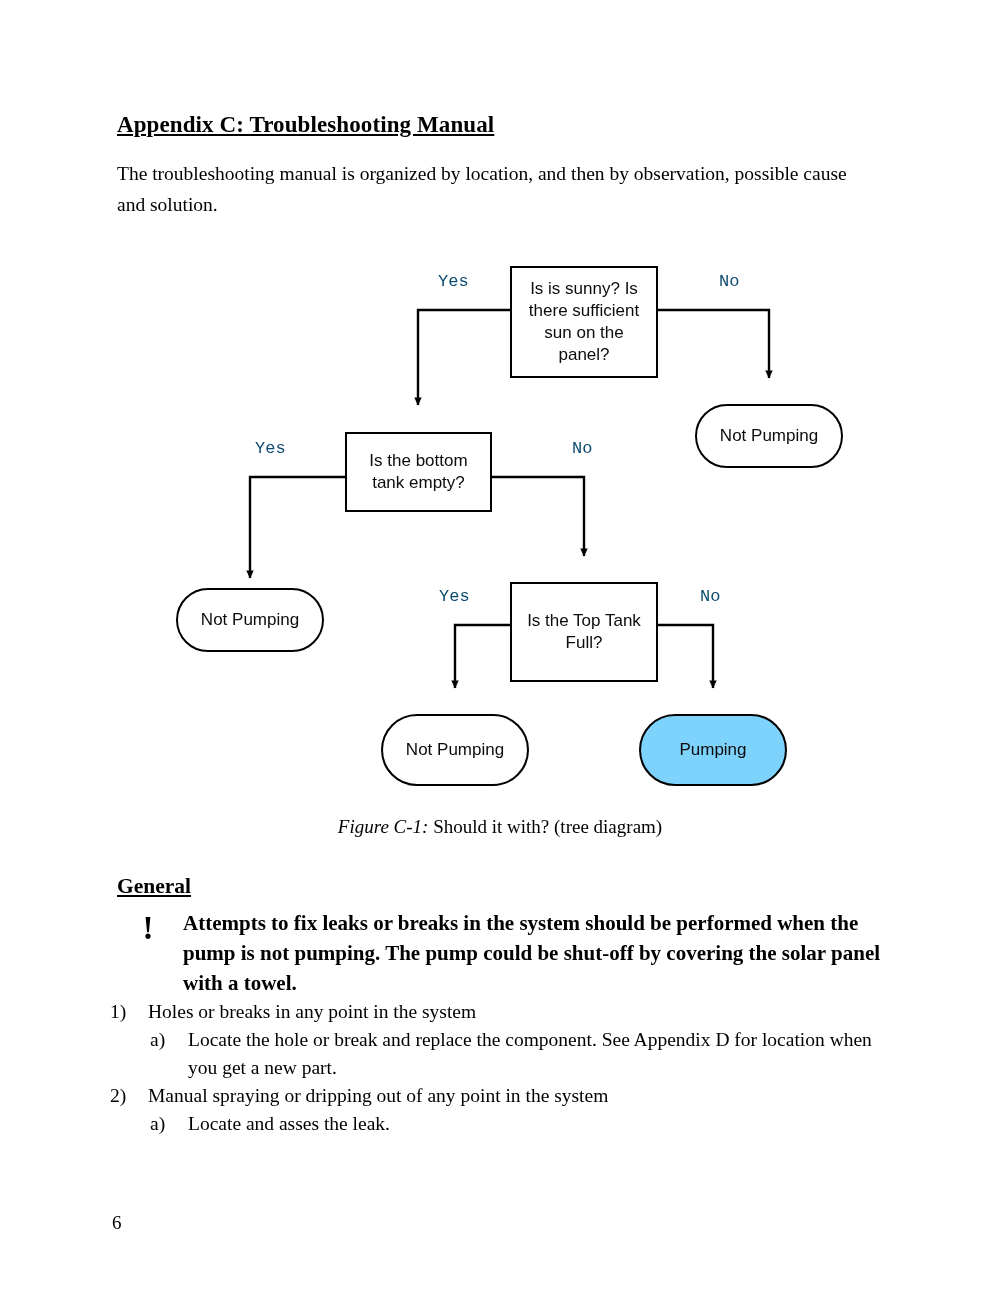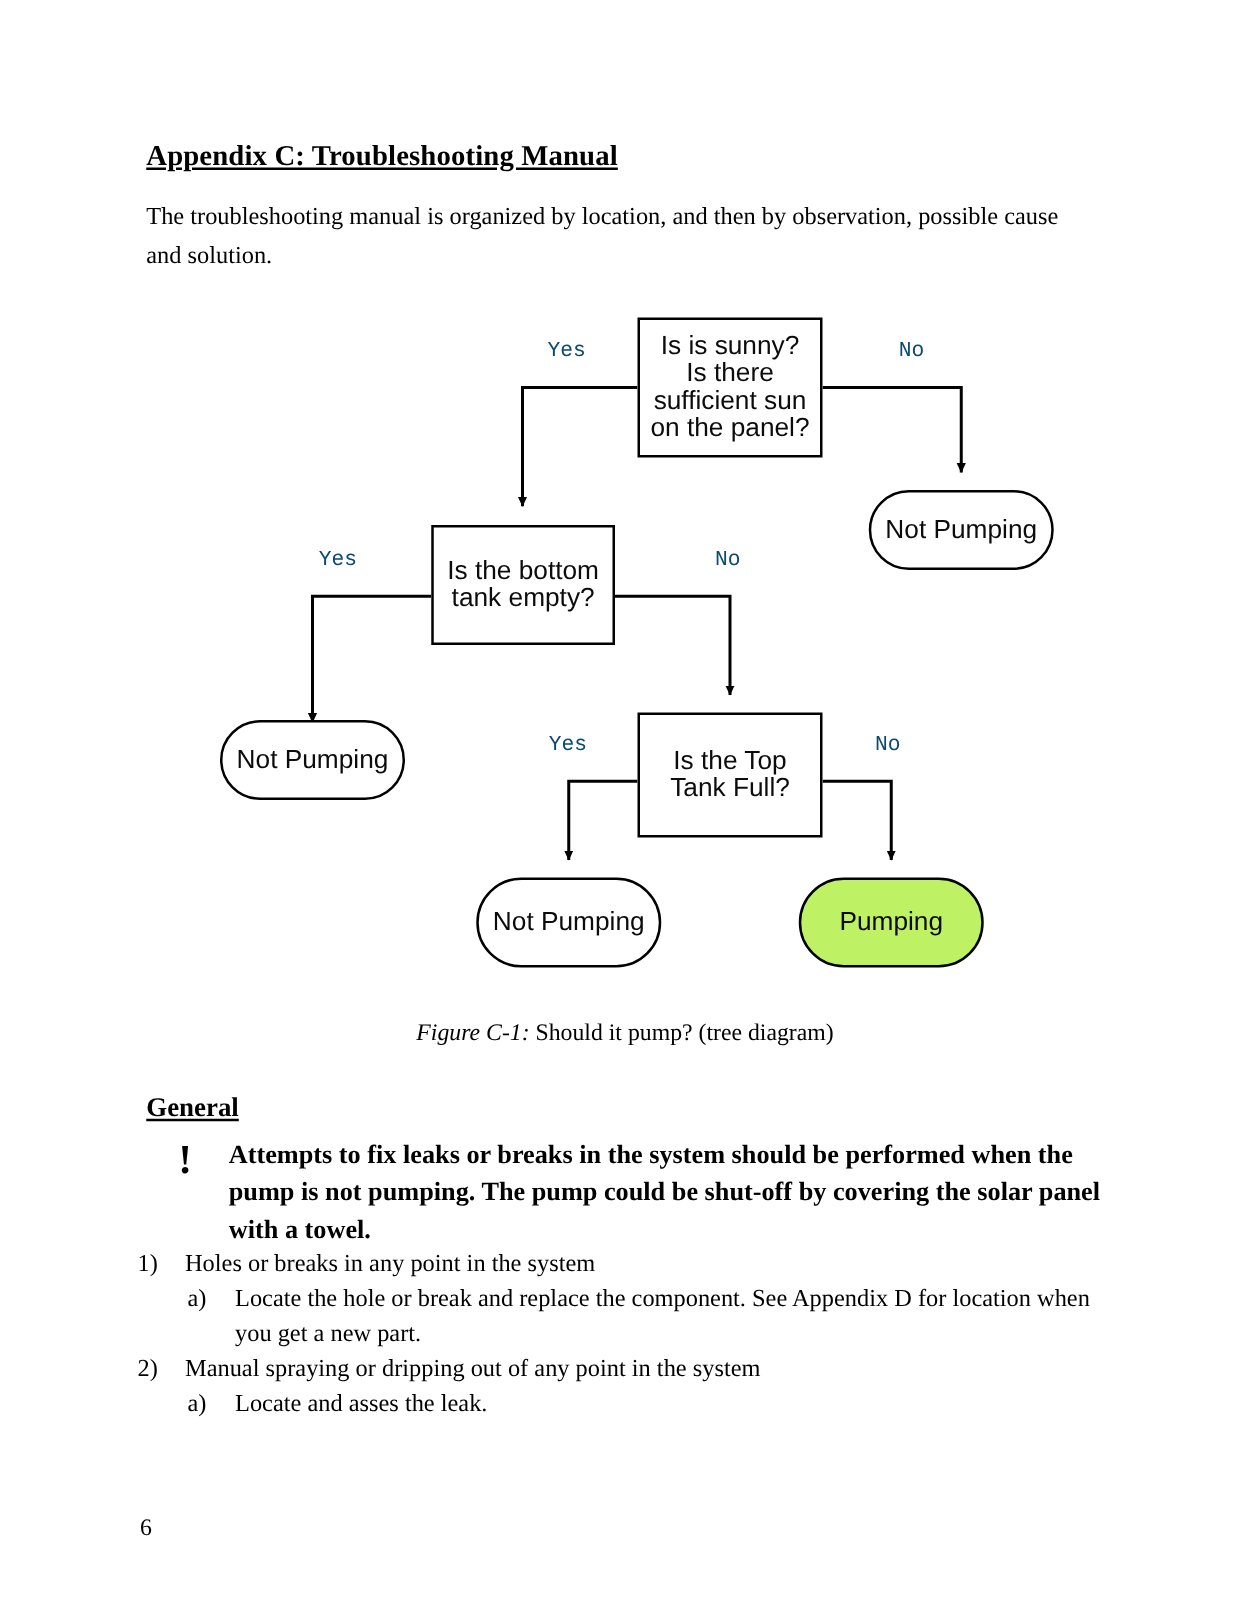--- a/index.html
+++ b/index.html
@@ -145,30 +145,31 @@
   .flow-node {
     position: absolute;
     box-sizing: border-box;
     border: 2.2px solid #000000;
     background: #ffffff;
     display: flex;
     align-items: center;
     justify-content: center;
     text-align: center;
     font-family: "Liberation Sans", sans-serif;
-    font-size: 21px;
+    font-size: 17px;
     line-height: 22px;
     color: #0c0c0c;
     padding: 2px 6px;
+    margin-top: 12px;
   }
   .flow-node.rounded {
     border-radius: 36px;
   }
   .flow-node.highlight {
-    background: #bef264;
+    background: #7dd3fc;
   }
   .edge-label {
     position: absolute;
     font-family: Liberation Mono, monospace;
     font-size: 17px;
     color: #0c4a6e;
     white-space: nowrap;
   }
 </style>
 </head>
@@ -202,21 +203,21 @@
         <path d="M 510 625 L 455 625 L 455 688" marker-end="url(#arrowhead)"></path>
 
         <path d="M 658 625 L 713 625 L 713 688" marker-end="url(#arrowhead)"></path>
       </g>
     </svg>
 
     <div class="flow-node" style="left:510px; top:254px; width:148px; height:112px;">
       <span>Is is sunny? Is there sufficient sun on the panel?</span>
     </div>
 
-    <div class="flow-node" style="left:345px; top:420px; width:147px; height:96px;">
+    <div class="flow-node" style="left:345px; top:420px; width:147px; height:80px;">
       <span>Is the bottom tank empty?</span>
     </div>
 
     <div class="flow-node" style="left:510px; top:570px; width:148px; height:100px;">
       <span>Is the Top Tank Full?</span>
     </div>
 
     <div class="flow-node rounded" style="left:695px; top:392px; width:148px; height:64px;">
       <span>Not Pumping</span>
     </div>
@@ -238,21 +239,21 @@
 
     <div class="edge-label" style="left:255px; top:439px;">Yes</div>
     <div class="edge-label" style="left:572px; top:439px;">No</div>
 
     <div class="edge-label" style="left:439px; top:587px;">Yes</div>
     <div class="edge-label" style="left:700px; top:587px;">No</div>
 
   </div>
 
   <div class="figure-caption">
-    <span class="fig-label">Figure C-1:</span><span> Should it pump? (tree diagram)</span>
+    <span class="fig-label">Figure C-1:</span><span> Should it with? (tree diagram)</span>
   </div>
 
   <div class="heading-general">General</div>
 
   <div class="warning-block">
     <div class="warning-icon">!</div>
     <div class="warning-text">Attempts to fix leaks or breaks in the system should be performed when the pump is not pumping. The pump could be shut-off by covering the solar panel with a towel.</div>
   </div>
 
   <div class="list-block">

